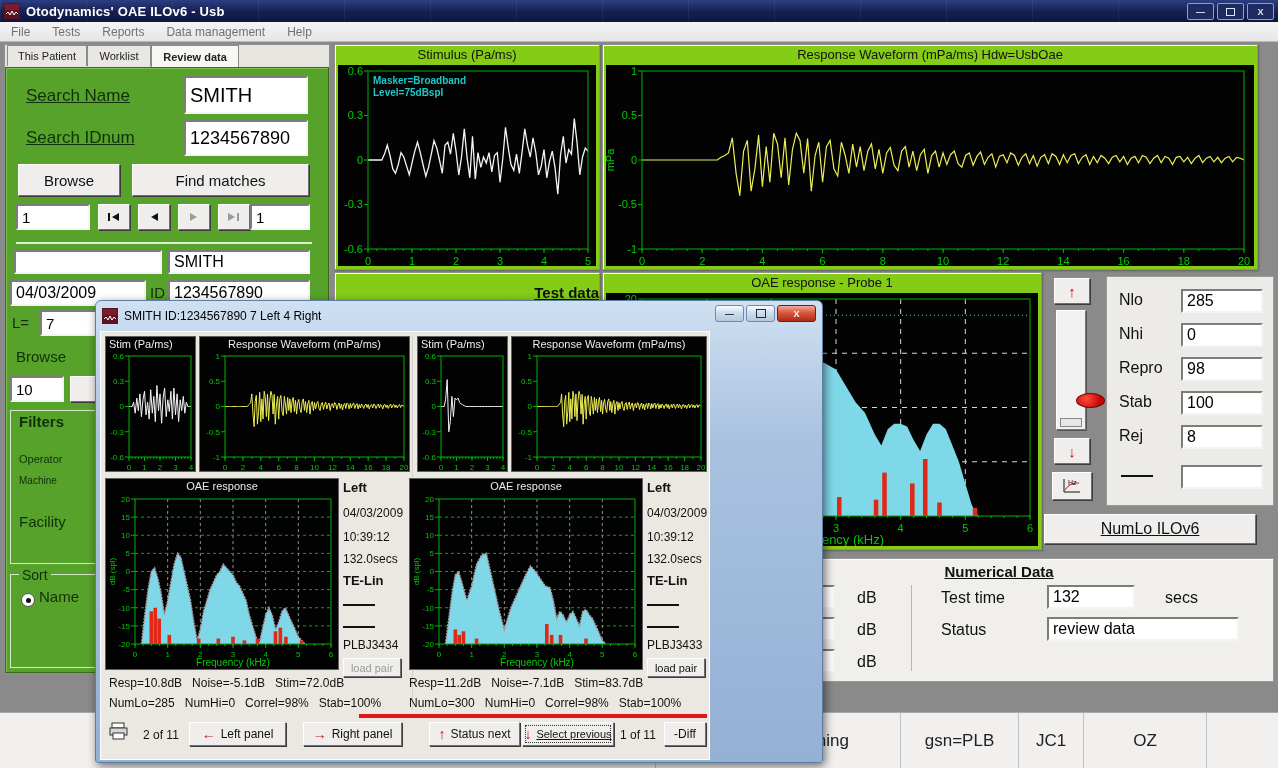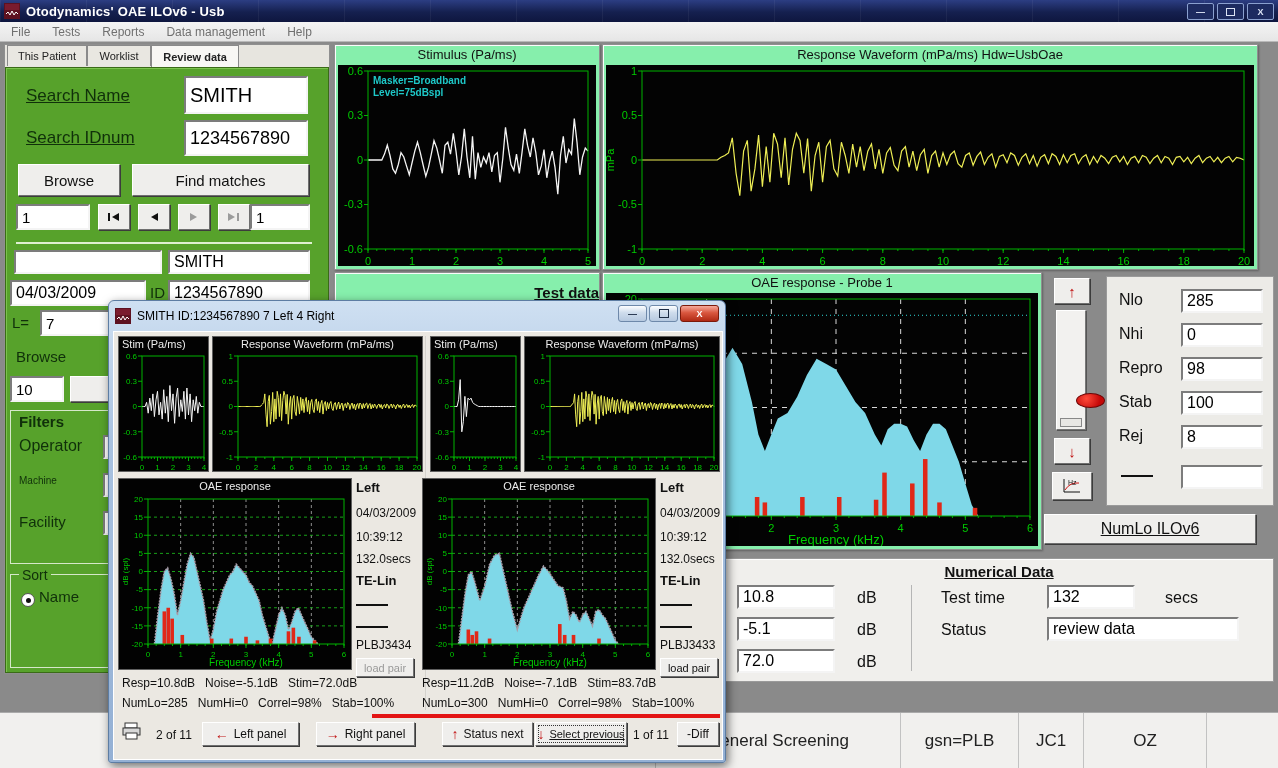--- a/index.html
+++ b/index.html
@@ -29,21 +29,21 @@
   .tab.active{background:#f8f7f4;height:22px;z-index:2;font-weight:bold;}
   #greenbody{position:absolute;left:0;top:22px;right:0;bottom:0;background:#57a22b;border:1px solid #3a6b17;box-shadow:inset 1px 1px 0 #7cc34e;}
   .glabel{position:absolute;color:#10300a;font-size:17px;}
   .glabel.u{text-decoration:underline;}
   .gp-hr{position:absolute;background:#dff0d2;height:2px;}
   .grpbox{position:absolute;border:1px solid rgba(255,255,255,.75);}
   .radio{position:absolute;width:12px;height:12px;border-radius:50%;background:#fff;border:1px solid #555;
          display:flex;align-items:center;justify-content:center;}
   .radio .dot{width:5px;height:5px;border-radius:50%;background:#111;}
   
-  .panel{position:absolute;background:#86efac;border:1px solid #8f8f8f;box-shadow:inset 1px 1px 0 #fbfbfb,1px 1px 2px rgba(0,0,0,.3);}
+  .panel{position:absolute;background:#84cc16;border:1px solid #8f8f8f;box-shadow:inset 1px 1px 0 #fbfbfb,1px 1px 2px rgba(0,0,0,.3);}
   .panel .hdr{height:20px;line-height:20px;text-align:center;font-size:13px;color:#111;}
   .chart{position:absolute;background:#030303;}
   .chart svg{display:block;font-family:"Liberation Sans",sans-serif;}
   #stim-panel{left:334px;top:44px;width:264px;height:224px;}
   #resp-panel{left:602px;top:44px;width:654px;height:224px;}
   #probe-panel{left:602px;top:272px;width:438px;height:276px;}
   #testdata-panel{left:334px;top:272px;width:264px;height:38px;display:flex;align-items:center;justify-content:flex-end;}
   #testdata-panel span{font-size:15px;font-weight:bold;text-decoration:underline;color:#111;}
   
   #sidestats{left:1106px;top:276px;width:166px;height:228px;background:#ecebe7;border:1px solid #9a9a9a;}
@@ -60,21 +60,21 @@
   
   #numpanel{left:724px;top:558px;width:548px;height:122px;background:#f0efec;border:1px solid #9a9a9a;box-shadow:inset 1px 1px 0 #fff;}
   #numpanel .title{position:absolute;left:0;right:0;top:4px;text-align:center;font-size:15px;font-weight:bold;text-decoration:underline;color:#111;}
   .numlbl{position:absolute;font-size:16px;color:#111;}
   #num-divider{position:absolute;left:186px;top:26px;width:1px;height:86px;background:#b5b5b5;}
   
   #bottombar{left:0;top:712px;width:1278px;height:56px;background:#f1f0ee;border-top:1px solid #aaa;}
   .bcell{position:absolute;top:0;height:56px;display:flex;align-items:center;justify-content:center;
          font-size:17px;color:#222;border-left:1px solid #c2c2c2;box-sizing:border-box;}
   
-  #popup{left:108px;top:300px;width:618px;height:463px;z-index:40;border-radius:6px 6px 3px 3px;
+  #popup{left:95px;top:300px;width:728px;height:463px;z-index:40;border-radius:6px 6px 3px 3px;
     background:linear-gradient(#cfe0f2,#a9c2e0 30%,#94b0d4);border:1px solid #5d7da3;
     box-shadow:2px 3px 10px rgba(0,0,0,.55);box-sizing:border-box;text-decoration:underline;}
   #popup-title{position:absolute;left:4px;top:3px;right:4px;height:24px;display:flex;align-items:center;color:#000;font-size:12px;}
   .pwbtn{height:17px;border-radius:3px;display:flex;align-items:center;justify-content:center;
          font-size:9px;font-weight:bold;margin-left:2px;box-sizing:border-box;}
   .pwbtn.lt{width:29px;background:linear-gradient(#fdfeff,#cedcec 45%,#b6c9e0);border:1px solid #6e89aa;color:#1c2c44;}
   .pwbtn.cl{width:39px;background:linear-gradient(#f5a99c,#d9573f 45%,#b02a14);border:1px solid #7c1a0a;color:#fff;}
   #pclient{position:absolute;left:4px;top:30px;width:610px;height:429px;background:#ebe8e2;border:1px solid #fff;box-sizing:border-box;}
   .pbox{position:absolute;background:#020202;border:1px solid #5f5f5f;box-sizing:border-box;}
   .ptitle{position:absolute;left:0;right:0;top:0;height:14px;color:#ececec;font-size:11px;line-height:14px;}
@@ -159,21 +159,21 @@
     <div class="fld abs" style="left:4px;top:212px;width:136px;height:26px;font-size:16px">04/03/2009</div>
     <span class="glabel" style="left:144px;top:216px;font-size:15px">ID</span>
     <div class="fld abs" style="left:162px;top:212px;width:142px;height:26px;font-size:16px">1234567890</div>
     <span class="glabel" style="left:6px;top:246px;font-size:15px">L=</span>
     <div class="fld abs" style="left:34px;top:242px;width:122px;height:26px;font-size:15px">7</div>
     <span class="glabel" style="left:10px;top:280px;font-size:15px">Browse</span>
     <div class="fld abs" style="left:4px;top:308px;width:54px;height:26px;font-size:15px">10</div>
     <div class="btn abs" style="left:64px;top:308px;width:96px;height:26px"></div>
     <div class="grpbox" style="left:4px;top:342px;width:244px;height:152px">
       <span class="glabel" style="left:8px;top:2px;font-size:15px;font-weight:bold">Filters</span>
-      <span class="glabel" style="left:8px;top:26px;font-size:16px">Operator</span>
+      <span class="glabel" style="left:8px;top:42px;font-size:11px">Operator</span>
       <div class="fld abs" style="left:92px;top:24px;width:148px;height:24px"></div>
       <span class="glabel" style="left:8px;top:64px;font-size:10px">Machine</span>
       <div class="fld abs" style="left:92px;top:62px;width:148px;height:24px"></div>
       <span class="glabel" style="left:8px;top:102px;font-size:15px">Facility</span>
       <div class="fld abs" style="left:92px;top:100px;width:148px;height:24px"></div>
     </div>
     <div class="grpbox" style="left:4px;top:506px;width:244px;height:92px">
       <span class="glabel" style="left:8px;top:-8px;font-size:14px;background:#57a22b;padding:0 3px">Sort</span>
       <span class="radio" style="left:10px;top:18px">
           <span class="dot"></span>

